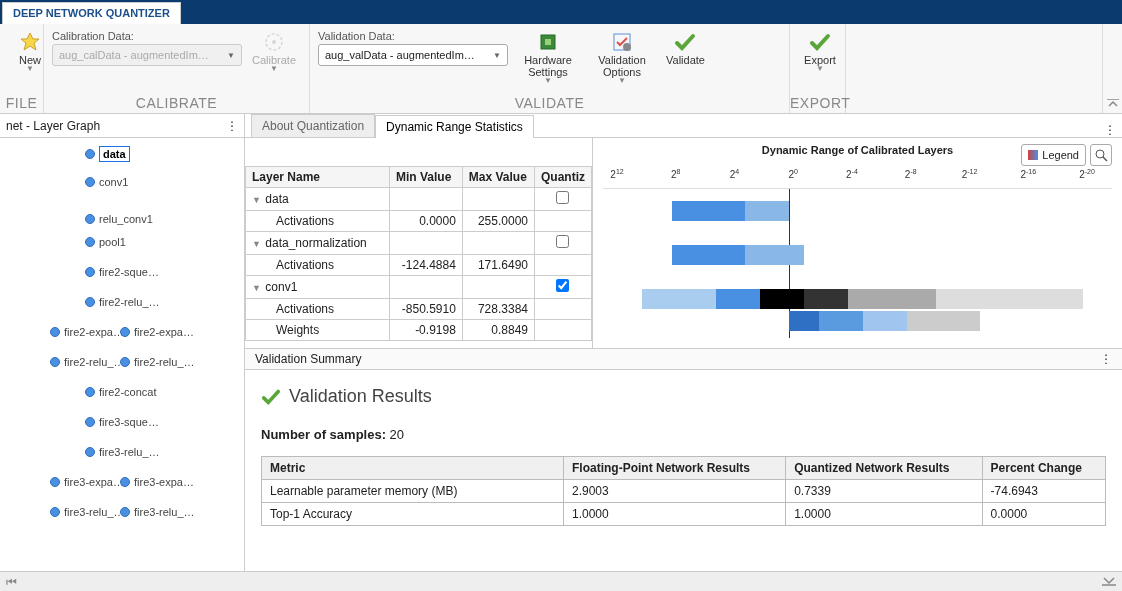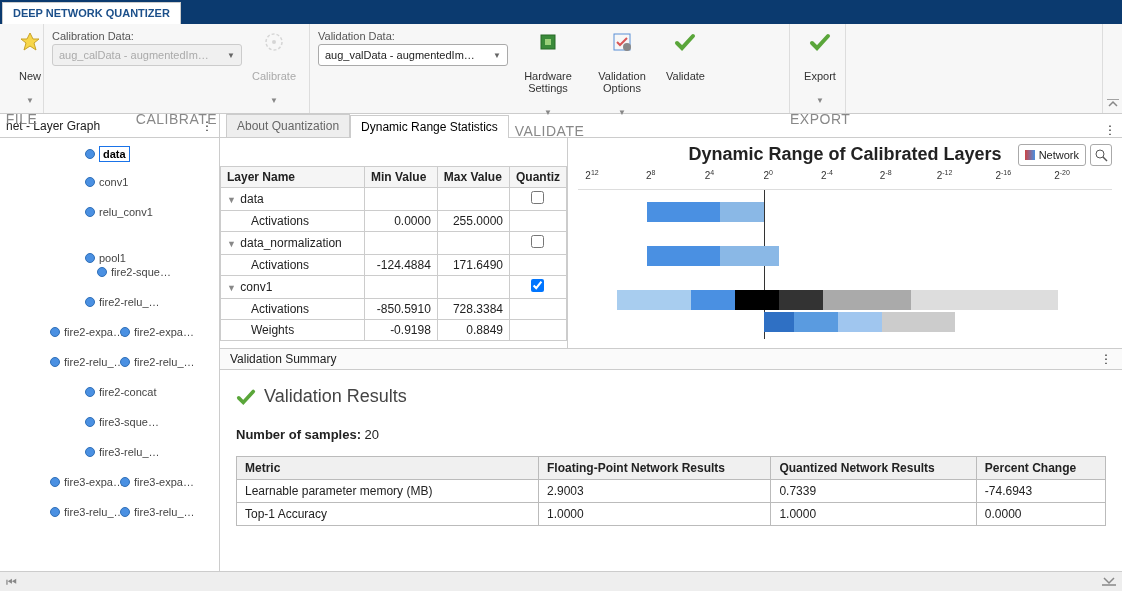--- a/index.html
+++ b/index.html
@@ -6,37 +6,37 @@
 body { width: 1122px; height: 591px; overflow: hidden; background: #fff; font-size: 12px; color: #222; }
 
 .title-bar { background: #0b3a6f; height: 24px; display: flex; align-items: flex-end; }
 .title-tab { background: #fff; color: #1b4f8a; height: 22px; padding: 4px 10px; font-size: 11px; font-weight: bold; border: 1px solid #ccc; border-bottom: none; margin-left: 2px; }
 
 .ribbon { background: #f7f7f7; border-bottom: 1px solid #ccc; height: 90px; display: flex; }
 .ribbon-group { border-right: 1px solid #ddd; display: flex; flex-direction: column; justify-content: space-between; position: relative; }
 .ribbon-group-content { display: flex; align-items: flex-start; padding: 4px 8px; gap: 6px; flex: 1; }
 .ribbon-group-label { text-align: center; font-size: 14px; color: #888; letter-spacing: 0.5px; padding-bottom: 2px; }
 
-.ribbon-btn { display: flex; flex-direction: column; align-items: center; justify-content: flex-start; padding: 2px 4px; min-width: 44px; cursor: pointer; gap: 16px; }
+.ribbon-btn { display: flex; flex-direction: column; align-items: center; justify-content: flex-start; padding: 2px 4px; min-width: 44px; cursor: pointer; gap: 0; }
 .ribbon-btn .icon-box { width: 24px; height: 24px; display: flex; align-items: center; justify-content: center; }
 .ribbon-btn .label { font-size: 11px; color: #333; }
 .ribbon-btn.disabled .label { color: #aaa; }
 .ribbon-btn .drop-arrow { font-size: 8px; color: #888; margin-top: -2px;}
 .ribbon-btn.disabled svg { opacity: 0.35; }
 
 .ribbon-field { display: flex; flex-direction: column; gap: 2px; padding-top: 2px; }
 .ribbon-field-label { font-size: 11px; color: #555; }
 .ribbon-select { border: 1px solid #aaa; border-radius: 3px; height: 22px; width: 190px; display: flex; align-items: center; justify-content: space-between; padding: 0 6px; font-size: 11px; background: #fff; }
 .ribbon-select.disabled { background: #f0f0f0; color: #aaa; border-color: #ccc; }
 .ribbon-select .sel-arrow { font-size: 8px; color: #666; }
 .ribbon-right-ctrl { width: 20px; border-left: 1px solid #ddd; display:flex; flex-direction:column; justify-content:flex-end; align-items:center; padding-bottom:4px; color:#888;}
 
 .main { display: flex; height: 457px; }
 
-.left-pane { width: 220px; border-right: 1px solid #ccc; display: flex; flex-direction: column; background: #fff; }
+.left-pane { width: 245px; border-right: 1px solid #ccc; display: flex; flex-direction: column; background: #fff; }
 .left-header { height: 24px; border-bottom: 1px solid #ccc; display: flex; align-items: center; justify-content: space-between; padding: 0 6px; font-size: 12px; }
 .layer-graph { flex:1; position: relative; overflow: hidden; background: #fff; }
 
 .node { position: absolute; display: flex; align-items: center; gap: 4px; font-size: 11px; color: #444; }
 .node .circle { width: 10px; height: 10px; border-radius: 50%; background: #4a90e2; border: 1px solid #2f6fb8; }
 .node.selected .nodelabel { border: 1px solid #1a73e8; padding: 1px 3px; background:#fff; font-weight:bold; color:#000;}
 
 .right-pane { flex: 1; display: flex; flex-direction: column; overflow: hidden; }
 .tabs-row { height: 24px; display: flex; align-items: flex-end; border-bottom: 1px solid #ccc; padding-left: 6px; gap:0; justify-content: space-between;}
 .tabs-left { display:flex; }
@@ -48,21 +48,21 @@
 .chart-wrap { flex: 1; position: relative; padding: 6px 10px 4px 10px; }
 
 .stats-table { width: 100%; border-collapse: collapse; font-size: 12px; }
 .stats-table th, .stats-table td { border: 1px solid #ccc; padding: 3px 6px; text-align: left; height: 21px;}
 .stats-table th { background: #f5f5f5; font-weight: bold; }
 .stats-table td.num { text-align: right; }
 .stats-table td.chk { text-align: center; }
 .row-toggle { color:#888; font-size:9px; display:inline-block; width:10px;}
 .indent1 { padding-left: 30px !important; }
 
-.chart-title { text-align: center; font-weight: bold; font-size: 18px; margin-bottom: 4px;}
+.chart-title { text-align: center; font-weight: bold; font-size: 11px; margin-bottom: 12px;}
 .chart-controls { position: absolute; top: 6px; right: 10px; display: flex; gap: 4px; }
 .legend-btn { border: 1px solid #aaa; border-radius: 3px; padding: 2px 6px; font-size: 11px; display: flex; align-items: center; gap:4px; background:#fff; cursor:pointer;}
 .zoom-btn { border: 1px solid #aaa; border-radius: 3px; width: 22px; height: 22px; display: flex; align-items:center; justify-content:center; background:#fff; cursor:pointer;}
 
 .axis-row { display:flex; position:relative; height:16px; margin-top:4px; margin-left:4px;}
 .axis-tick { position:absolute; font-size:10px; color:#333; transform: translateX(-50%);}
 .axis-tick sup { font-size:7px; }
 .chart-plot { position:relative; height:150px; margin-top:4px; border-top:1px solid #ddd;}
 .chart-seg { position:absolute; height:20px; }
 
@@ -201,29 +201,29 @@
     </div>
     <div class="layer-graph" id="layer-graph">
         <div class="node selected" style="left: 85px; top: 8px;">
           <span class="circle"></span>
           <span class="nodelabel">data</span>
         </div>
         <div class="node" style="left: 85px; top: 38px;">
           <span class="circle"></span>
           <span class="nodelabel">conv1</span>
         </div>
-        <div class="node" style="left: 85px; top: 68px;">
+        <div class="node" style="left: 85px; top: 75px;">
           <span class="circle"></span>
           <span class="nodelabel">relu_conv1</span>
         </div>
-        <div class="node" style="left: 85px; top: 114px;">
+        <div class="node" style="left: 85px; top: 98px;">
           <span class="circle"></span>
           <span class="nodelabel">pool1</span>
         </div>
-        <div class="node" style="left: 97px; top: 128px;">
+        <div class="node" style="left: 85px; top: 128px;">
           <span class="circle"></span>
           <span class="nodelabel">fire2-sque…</span>
         </div>
         <div class="node" style="left: 85px; top: 158px;">
           <span class="circle"></span>
           <span class="nodelabel">fire2-relu_…</span>
         </div>
         <div class="node" style="left: 50px; top: 188px;">
           <span class="circle"></span>
           <span class="nodelabel">fire2-expa…</span>
@@ -333,21 +333,21 @@
                 <td></td>
               </tr>
             </tbody>
           </table>
       </div>
       <div class="chart-wrap">
         <div class="chart-title">Dynamic Range of Calibrated Layers</div>
         <div class="chart-controls">
           <div class="legend-btn">
             <span style="display:inline-block;width:10px;height:10px;background:linear-gradient(90deg,#cc4444,#4a90e2);"></span>
-            <span>Network</span>
+            <span>Legend</span>
           </div>
           <div class="zoom-btn">
             <svg width="14" height="14" viewBox="0 0 14 14">
                 <circle cx="6" cy="6" r="4" fill="none" stroke="#555"></circle>
                 <line x1="9" y1="9" x2="13" y2="13" stroke="#555" stroke-width="1.5"></line>
               </svg>
           </div>
         </div>
         <div class="axis-row" id="axis-row">
             <span class="axis-tick" style="left: 10px;">2<sup>12</sup></span>

